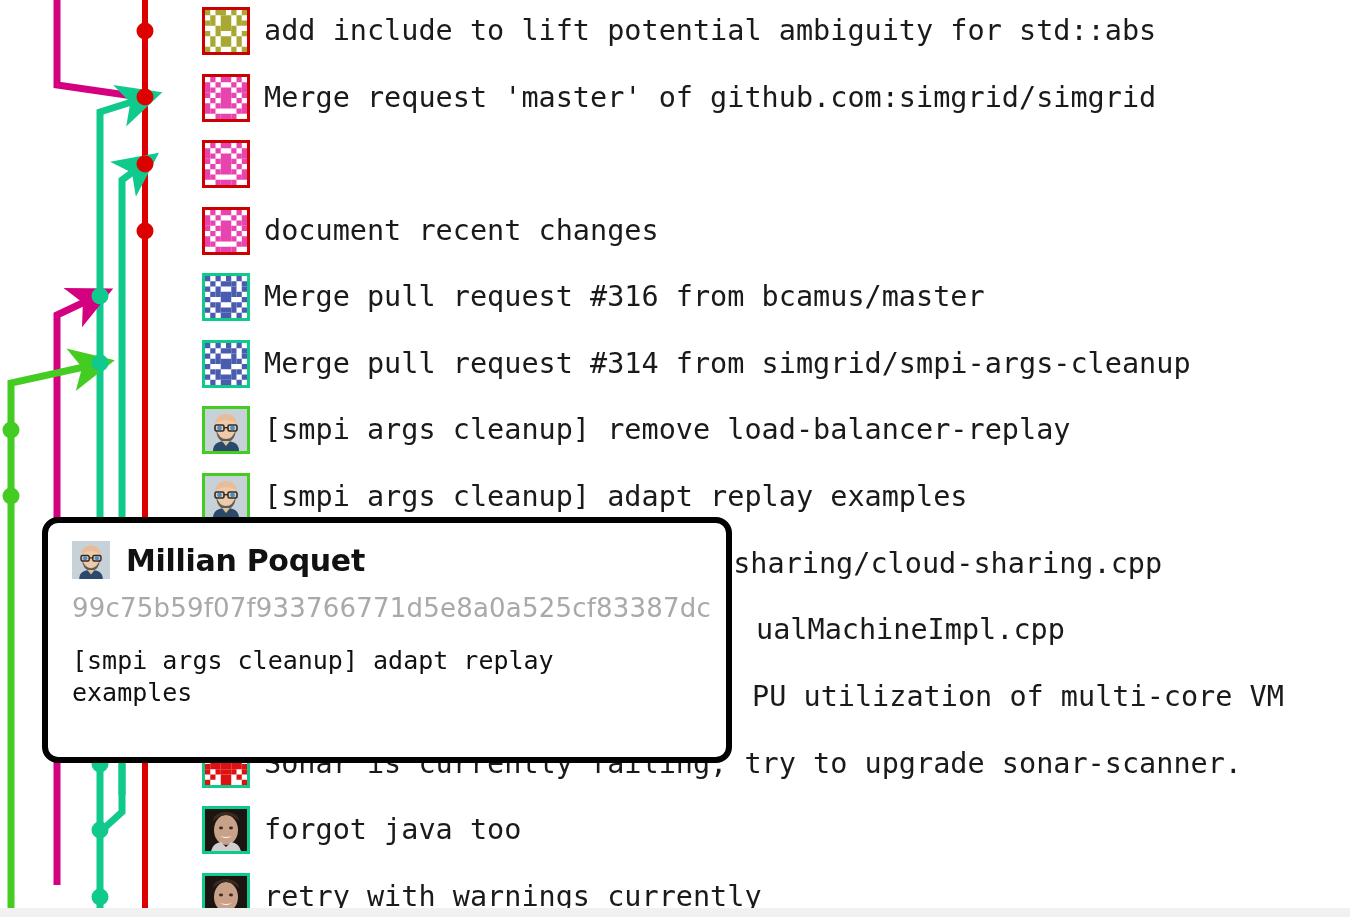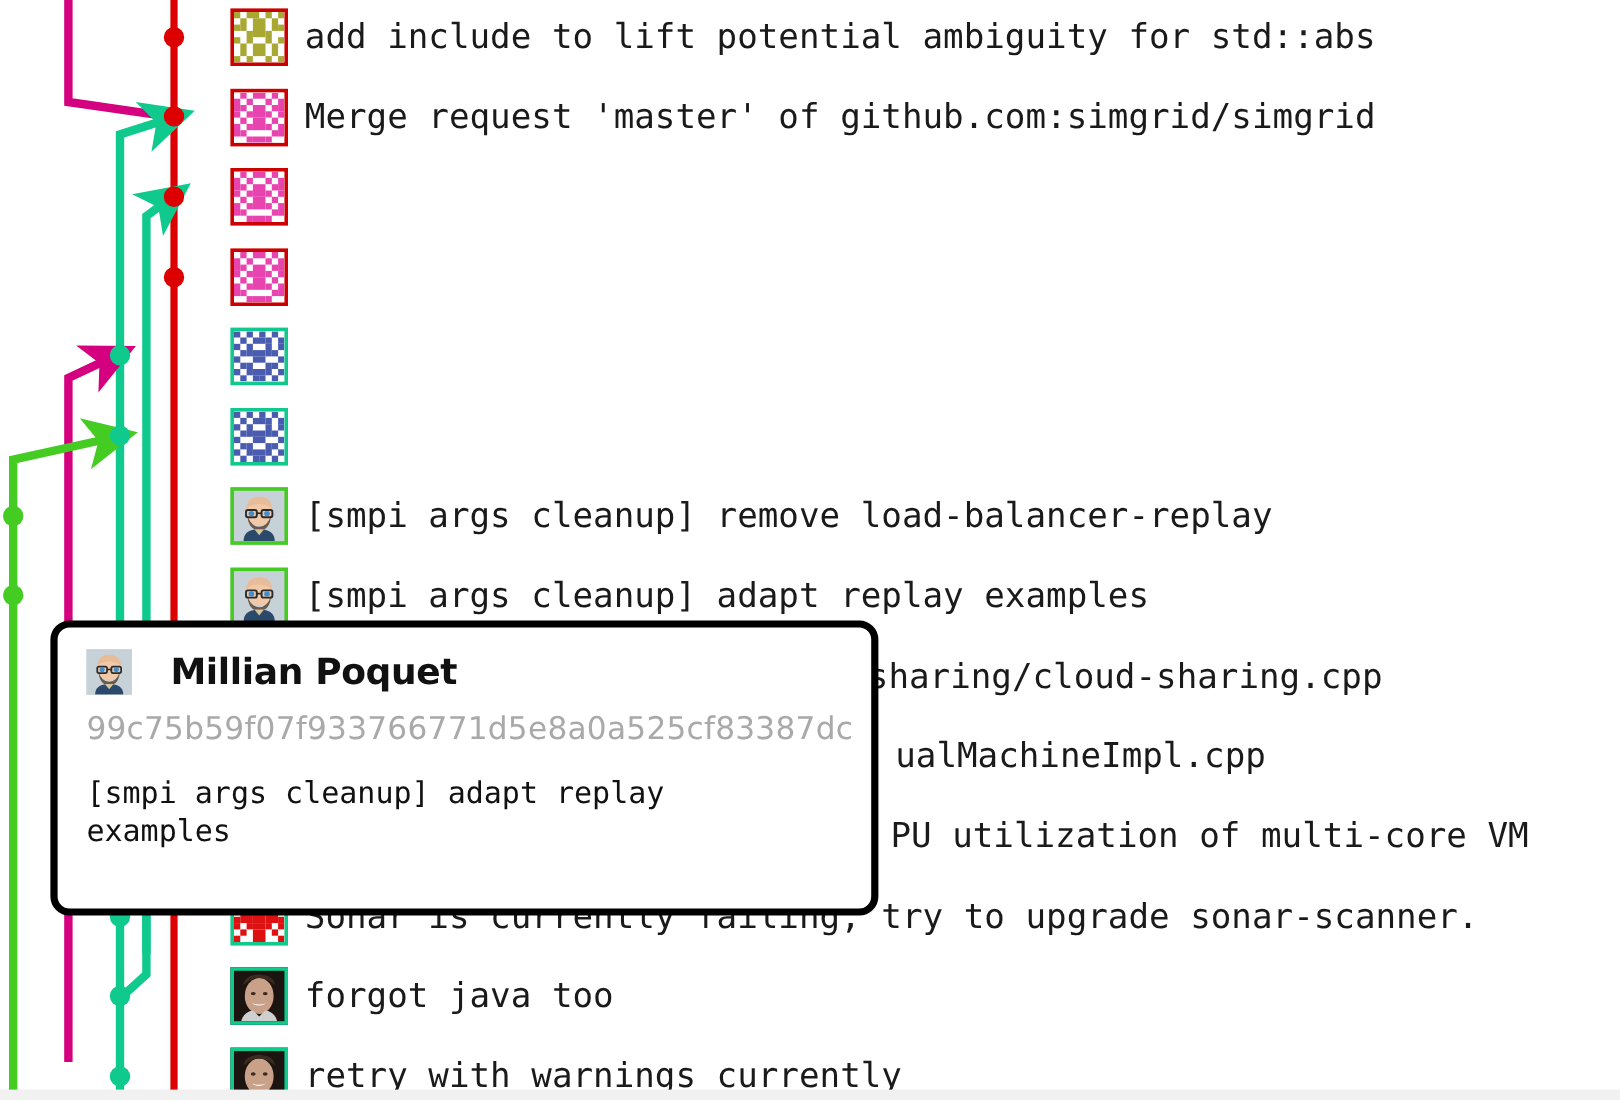--- a/index.html
+++ b/index.html
@@ -29,21 +29,21 @@
     left: 0;
     top: 0;
     width: 190px;
     height: 917px;
     z-index: 1;
   }
 
   
   #commit-list {
     position: absolute;
-    left: 6px;
+    left: 16px;
     top: 0;
     width: 1194px;
     height: 917px;
     z-index: 2;
     padding-left: 35px;
   }
   .commit-row {
     position: absolute;
     left: 186px;
     height: 52px;
@@ -82,21 +82,21 @@
     box-sizing: border-box;
     background: #ffffff;
     border: 6px solid #000000;
     border-radius: 16px;
     z-index: 5;
     padding: 18px 24px 0 24px;
   }
   .tt-head {
     display: flex;
     align-items: center;
-    gap: 32px;
+    gap: 16px;
   }
   .tt-avatar {
     width: 38px;
     height: 38px;
     flex: 0 0 38px;
     background: #c7d2d8;
     overflow: hidden;
   }
   .tt-avatar svg { display: block; width: 100%; height: 100%; }
   .tt-author {
@@ -318,20 +318,21 @@
             <rect x="5" y="5" width="1" height="1"></rect>
               <rect x="7" y="5" width="1" height="2"></rect>
             <rect x="1" y="6" width="1" height="1"></rect>
               <rect x="6" y="6" width="1" height="1"></rect>
             <rect x="2" y="7" width="1" height="1"></rect>
               <rect x="3" y="7" width="2" height="1"></rect>
             <rect x="5" y="7" width="1" height="1"></rect>
           </g>
         </svg>
       </div>
+      <div class="commit-subject">document recent changes</div>
     </div>
 
     <div class="commit-row" style="top:271px">
       <div class="avatar" style="border-color:#10c98c">
         <svg viewBox="0 0 8 8" preserveAspectRatio="none">
           <rect width="8" height="8" fill="#ffffff"></rect>
           <g fill="#4a5cb0">
             <rect x="0" y="0" width="1" height="1"></rect>
               <rect x="2" y="0" width="1" height="1"></rect>
             <rect x="4" y="0" width="1" height="1"></rect>
@@ -357,20 +358,21 @@
             <rect x="0" y="6" width="1" height="1"></rect>
               <rect x="7" y="6" width="1" height="1"></rect>
             <rect x="3" y="6" width="2" height="1"></rect>
             <rect x="1" y="7" width="1" height="1"></rect>
               <rect x="3" y="7" width="1" height="1"></rect>
             <rect x="4" y="7" width="1" height="1"></rect>
               <rect x="6" y="7" width="1" height="1"></rect>
           </g>
         </svg>
       </div>
+      <div class="commit-subject">Merge pull request #316 from bcamus/master</div>
     </div>
 
     <div class="commit-row" style="top:338px">
       <div class="avatar" style="border-color:#10c98c">
         <svg viewBox="0 0 8 8" preserveAspectRatio="none">
           <rect width="8" height="8" fill="#ffffff"></rect>
           <g fill="#4a5cb0">
             <rect x="0" y="0" width="1" height="1"></rect>
               <rect x="2" y="0" width="1" height="1"></rect>
             <rect x="4" y="0" width="1" height="1"></rect>
@@ -396,20 +398,21 @@
             <rect x="0" y="6" width="1" height="1"></rect>
               <rect x="7" y="6" width="1" height="1"></rect>
             <rect x="3" y="6" width="2" height="1"></rect>
             <rect x="1" y="7" width="1" height="1"></rect>
               <rect x="3" y="7" width="1" height="1"></rect>
             <rect x="4" y="7" width="1" height="1"></rect>
               <rect x="6" y="7" width="1" height="1"></rect>
           </g>
         </svg>
       </div>
+      <div class="commit-subject">Merge pull request #314 from simgrid/smpi-args-cleanup</div>
     </div>
 
     <div class="commit-row" style="top:404px">
       <div class="avatar" style="border-color:#44cc22;background:#c7d2d8">
         <svg viewBox="0 0 42 42" preserveAspectRatio="none">
           <rect width="42" height="42" fill="#c7d2d8"></rect>
           <ellipse cx="21" cy="17" rx="11" ry="12" fill="#f0c9a8"></ellipse>
           <path d="M10,17 Q10,5 21,5 Q32,5 32,17 Q32,12 21,11 Q10,12 10,17 Z" fill="#e8bc98"></path>
           <path d="M11,20 Q12,33 21,33 Q30,33 31,20 Q28,30 21,30 Q14,30 11,20 Z" fill="#6b5a4a"></path>
           <rect x="10" y="16" width="9" height="6" rx="1.6" fill="none" stroke="#2b2b2b" stroke-width="1.6"></rect>

